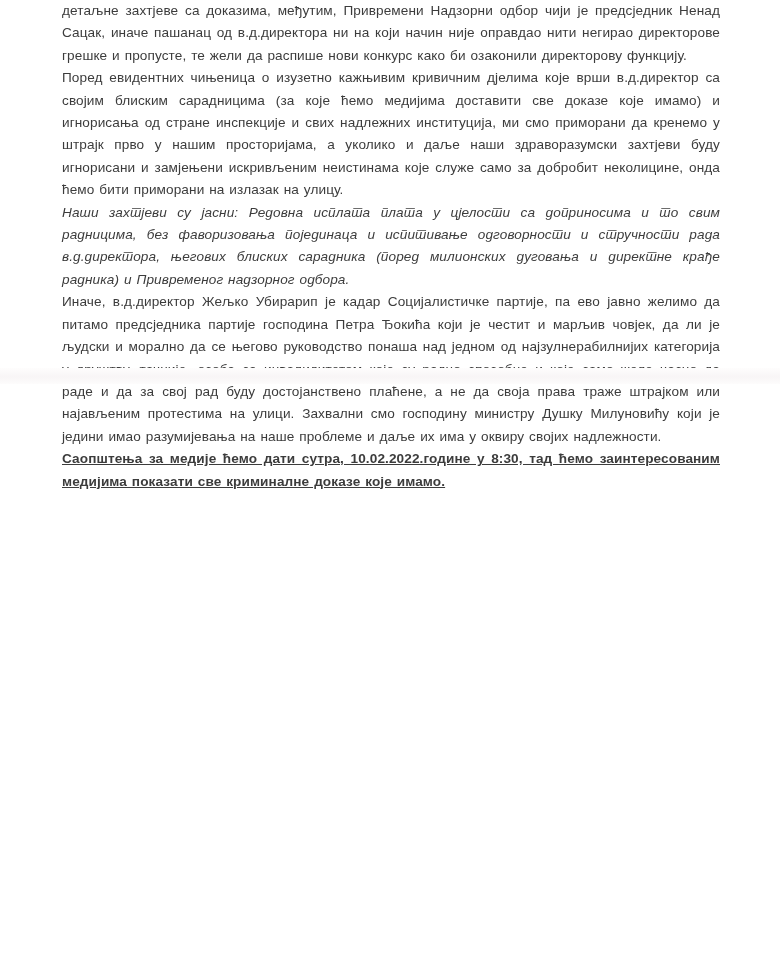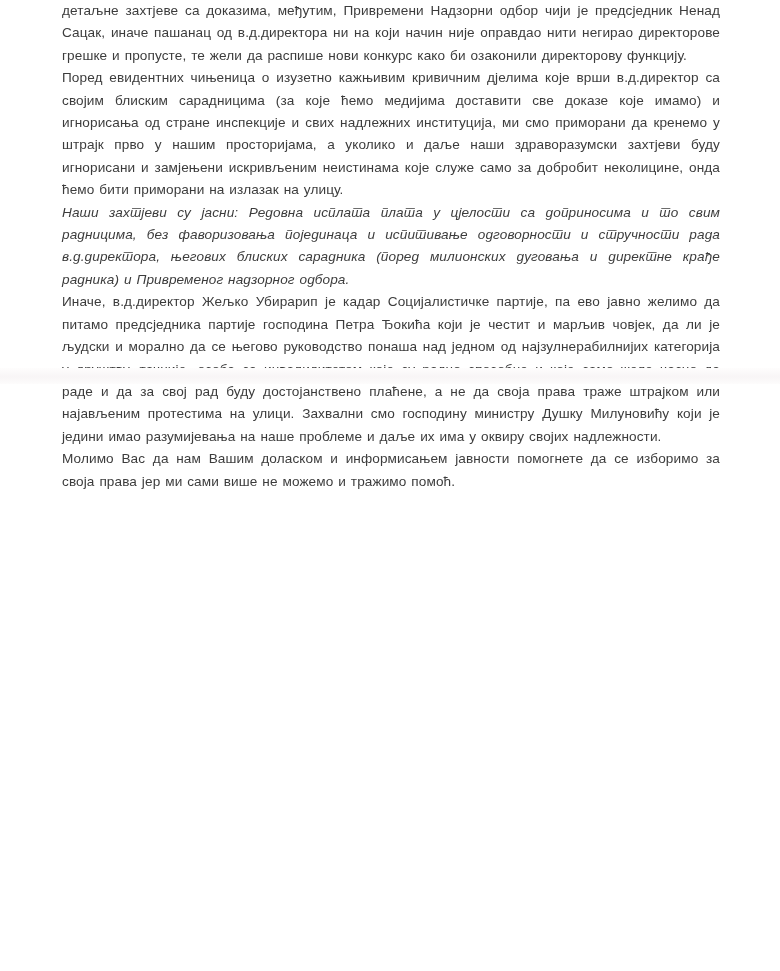--- a/index.html
+++ b/index.html
@@ -60,19 +60,19 @@
 
   <div class="textcol">
     <p class="p1">детаљне захтјеве са доказима, међутим, Привремени Надзорни одбор чији је предсједник Ненад Сацак, иначе пашанац од в.д.директора ни на који начин није оправдао нити негирао директорове грешке и пропусте, те жели да распише нови конкурс како би озаконили директорову функцију.</p>
 
     <p class="p2">Поред евидентних чињеница о изузетно кажњивим кривичним дјелима које врши в.д.директор са својим блиским сарадницима (за које ћемо медијима доставити све доказе које имамо) и игнорисања од стране инспекције и свих надлежних институција, ми смо приморани да кренемо у штрајк прво у нашим просторијама, а уколико и даље наши здраворазумски захтјеви буду игнорисани и замјењени искривљеним неистинама које служе само за добробит неколицине, онда ћемо бити приморани на излазак на улицу.</p>
 
     <p class="p3">Наши захтјеви су јасни: Редовна исплата плата у цјелости са доприносима и то свим радницима, без фаворизовања појединаца и испитивање одговорности и стручности рада в.д.директора, његових блиских сарадника (поред милионских дуговања и директне крађе радника) и Привременог надзорног одбора.</p>
 
     <p class="p4">Иначе, в.д.директор Жељко Убирарип је кадар Социјалистичке партије, па ево јавно желимо да питамо предсједника партије господина Петра Ђокића који је честит и марљив човјек, да ли је људски и морално да се његово руководство понаша над једном од најзулнерабилнијих категорија у друштву, тачније, особа са инвалидитетом које су радно способне и које само желе часно да раде и да за свој рад буду достојанствено плаћене, а не да своја права траже штрајком или најављеним протестима на улици. Захвални смо господину министру Душку Милуновићу који је једини имао разумијевања на наше проблеме и даље их има у оквиру својих надлежности.</p>
 
+    <p class="p5 bold-underline">Саопштења за медије ћемо дати сутра, 10.02.2022.године у 8:30, тад ћемо заинтересованим медијима показати све криминалне доказе које имамо.</p>
 
-    <p class="p6">Молимо Вас да нам Вашим доласком и информисањем јавности помогнете да се изборимо за своја права јер ми сами више не можемо и тражимо помоћ.</p>
   </div>
 
   <div class="scan-seam"></div>
 
 </div>
 
 </body></html>

